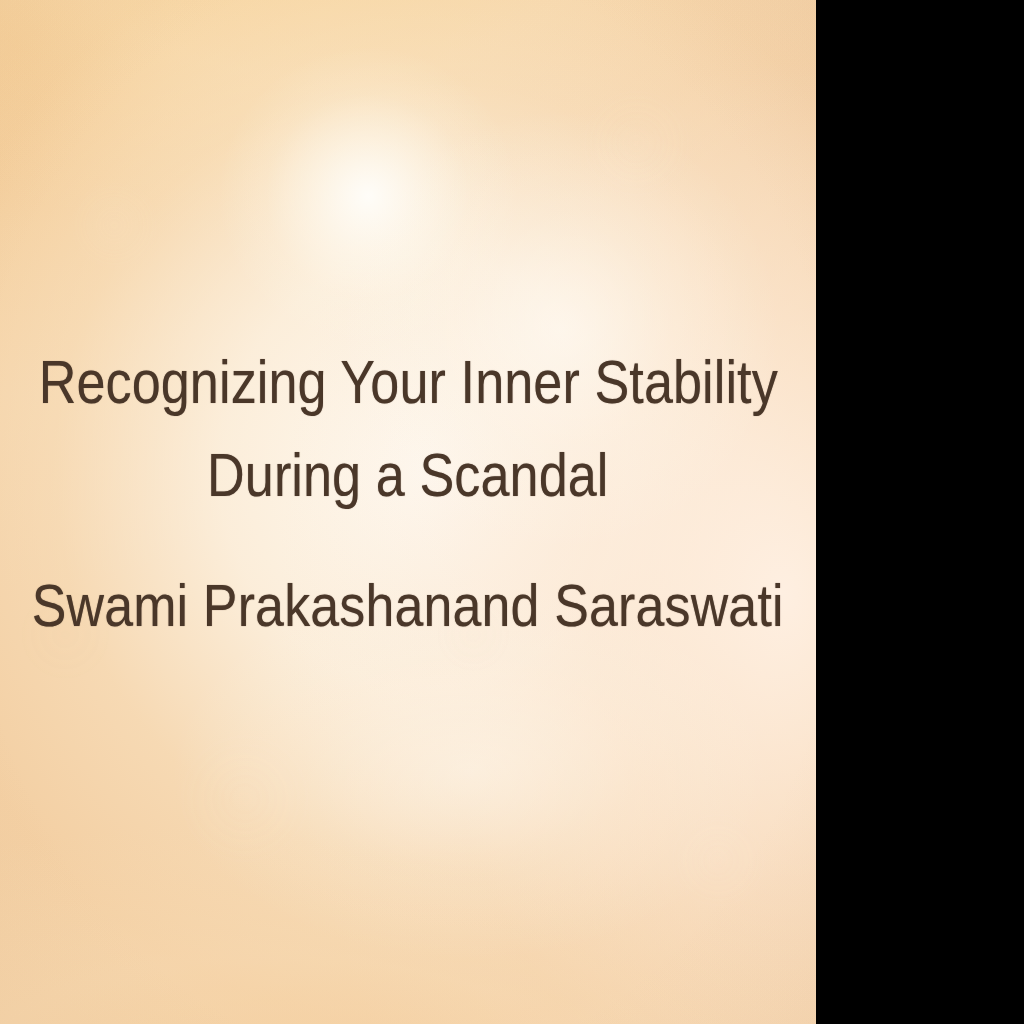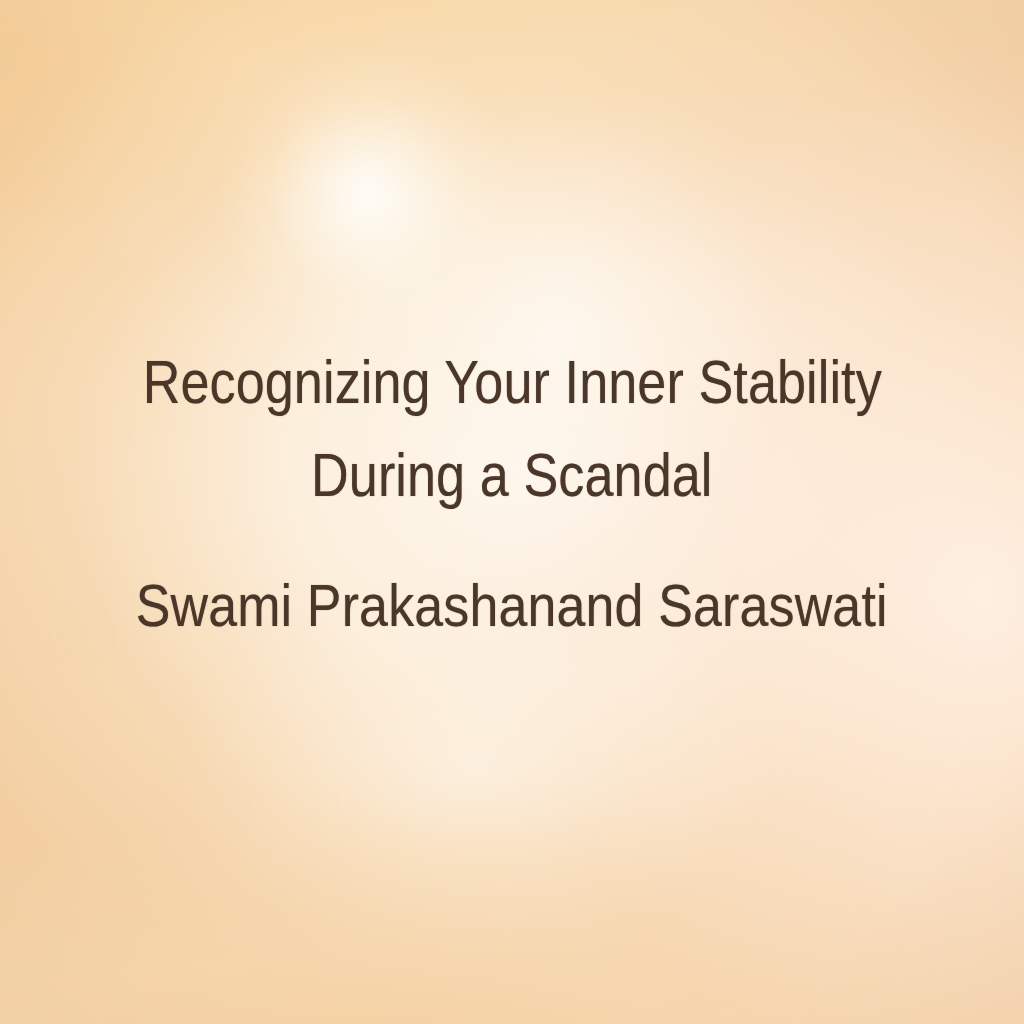--- a/index.html
+++ b/index.html
@@ -9,21 +9,21 @@
     background: #000;
   }
   body {
     width: 1024px;
     height: 1024px;
     overflow: hidden;
   }
 
   #slide {
     position: relative;
-    width: 1024px;
+    width: 816px;
     height: 1024px;
     overflow: hidden;
     
     background-color: #f3cfa3;
     font-family: "Liberation Sans", "DejaVu Sans", sans-serif;
   }
 
   
   .wash {
     position: absolute;

